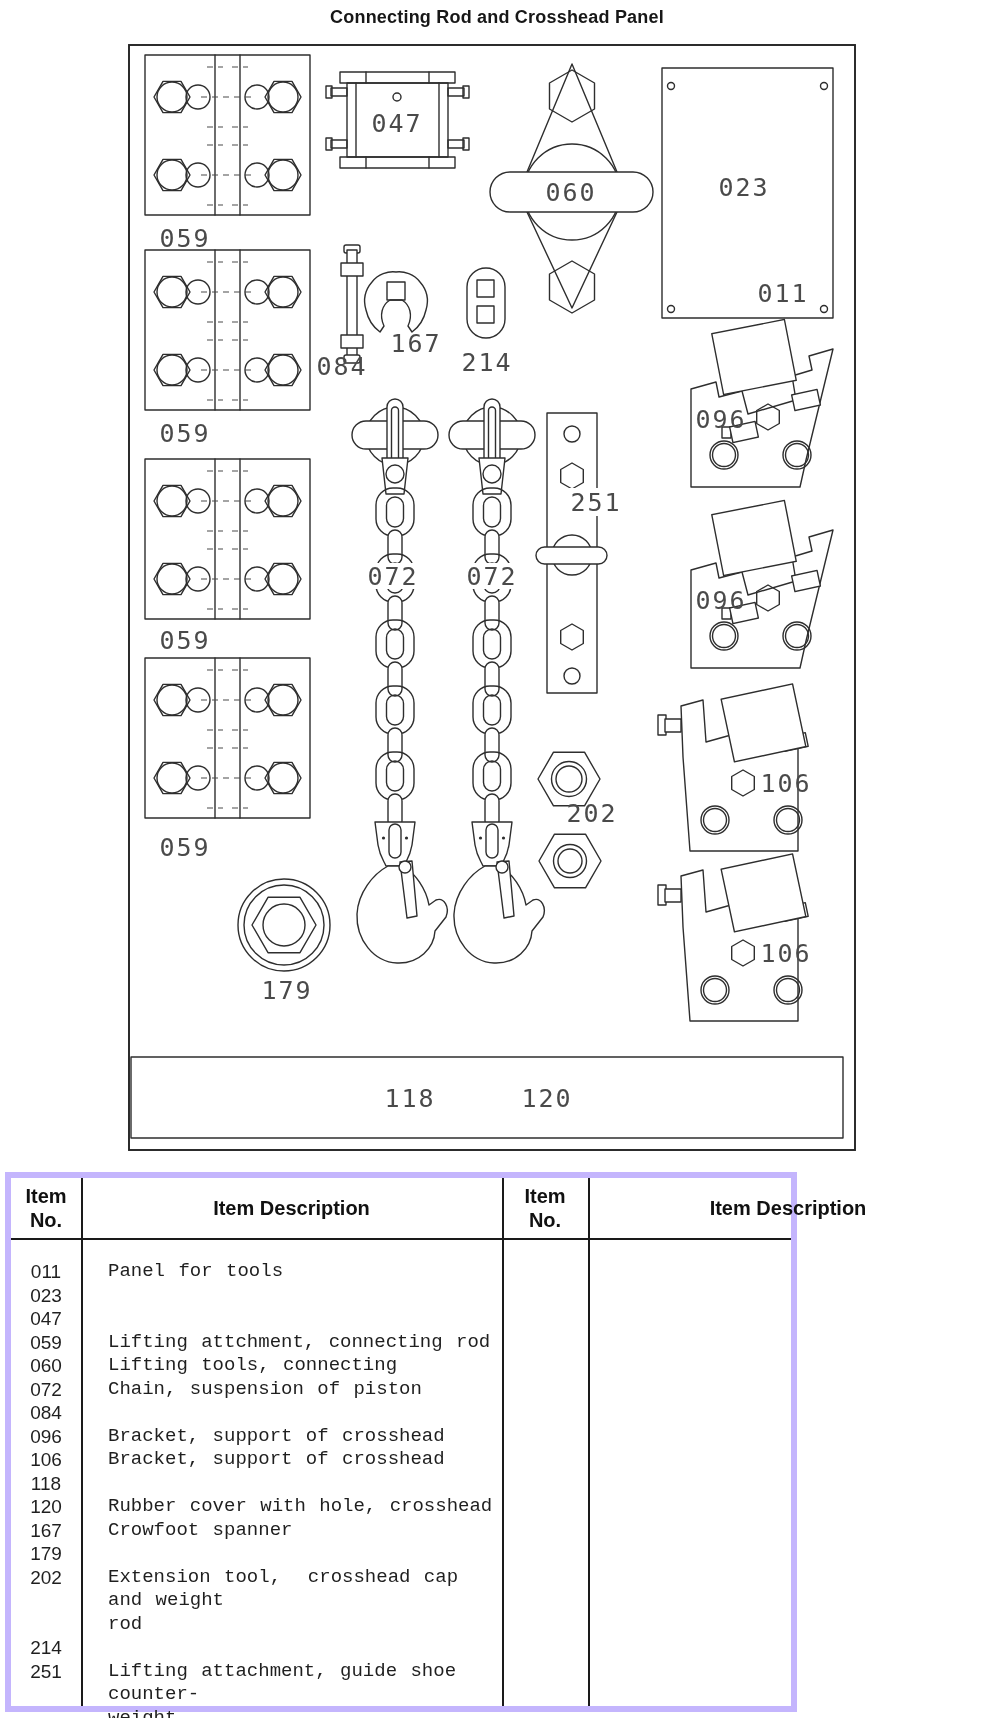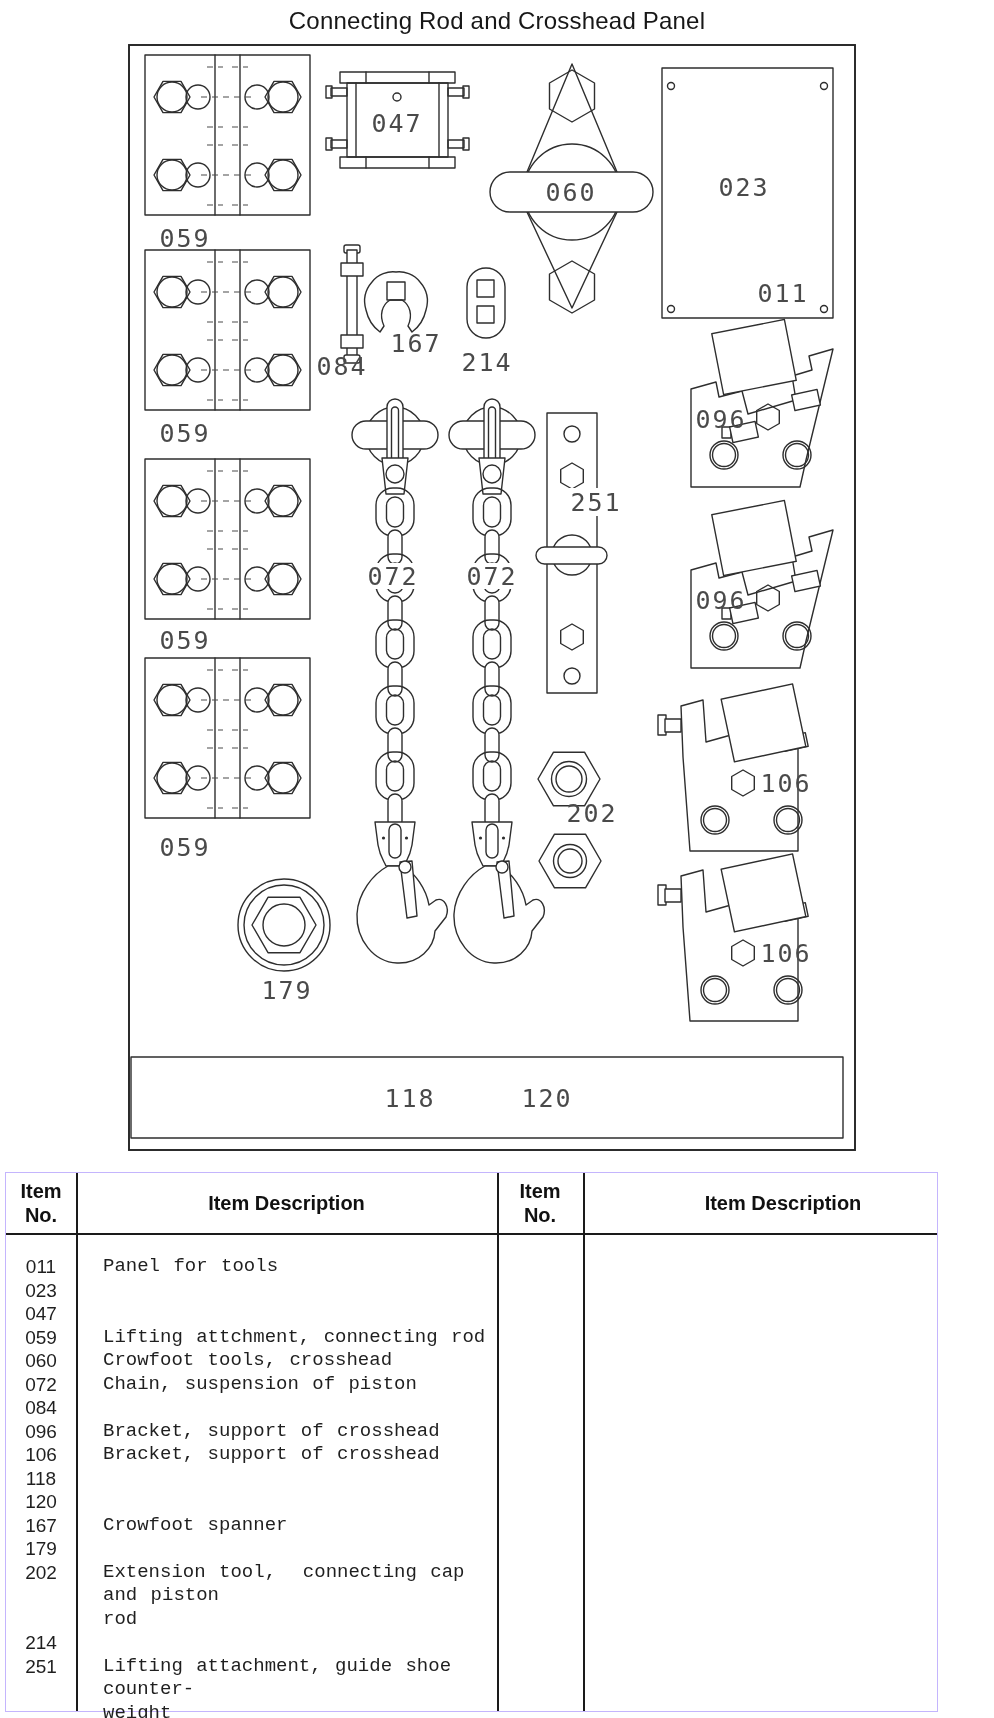--- a/index.html
+++ b/index.html
@@ -1,30 +1,30 @@
 <!DOCTYPE html>
 <html><head>
 <meta charset="utf-8">
 <style>
   html,body{margin:0;padding:0;background:#fff;}
   #page{position:relative;width:994px;height:1718px;background:#fff;overflow:hidden;
         font-family:"Liberation Sans",sans-serif;color:#1f1f1f;}
   #title{position:absolute;top:7px;left:0;width:100%;text-align:center;
-         font-size:24px;font-weight:normal;letter-spacing:0.2px;color:#171717;}
+         font-size:18px;font-weight:bold;letter-spacing:0.2px;color:#171717;}
   svg{position:absolute;top:0;left:0;}
   .ln{fill:none;stroke:#2e2e2e;stroke-width:1.4;stroke-linejoin:round;stroke-linecap:round;}
   .wh{fill:#ffffff;stroke:#2e2e2e;stroke-width:1.4;stroke-linejoin:round;stroke-linecap:round;}
   .dsh{fill:none;stroke:#4a4a4a;stroke-width:1.1;stroke-dasharray:6 5;}
   .brd{fill:none;stroke:#222;stroke-width:1.9;}
   .cad{font-family:"DejaVu Sans Mono",monospace;font-size:25px;fill:#4a4a4a;
        letter-spacing:2px;text-anchor:middle;}
   .lblbg{fill:#ffffff;stroke:none;}
   
-  #table{position:absolute;left:5px;top:1172px;width:933px;height:540px;
-         border:1px solid #c4b5fd;box-sizing:border-box;background:#fff;}
+  #table{position:absolute;left:5px;top:1172px;width:792px;height:540px;
+         border:6px solid #c4b5fd;box-sizing:border-box;background:#fff;}
   .vline{position:absolute;top:0;height:100%;width:1.6px;background:#1a1a1a;}
   .hline{position:absolute;left:0;top:60px;width:100%;height:1.6px;background:#1a1a1a;}
   .hcell{position:absolute;top:0;height:60px;display:flex;align-items:center;
          justify-content:center;font-weight:bold;font-size:20px;line-height:1.2;
          text-align:center;white-space:pre-line;color:#111;}
   #tbody{position:absolute;left:0;top:62px;width:100%;padding-top:20px;}
   .trow{display:flex;align-items:flex-start;line-height:23.5px;font-size:19px;word-spacing:2px;}
   .tno{width:70px;flex:none;text-align:center;}
   .tdesc{margin-left:27px;width:389px;white-space:pre-wrap;font-family:Liberation Mono, monospace;}
 </style>
@@ -288,21 +288,21 @@
         </div>
       <div class="trow">
           <div class="tno">047</div>
         </div>
       <div class="trow">
           <div class="tno">059</div>
           <div class="tdesc">Lifting attchment, connecting rod</div>
         </div>
       <div class="trow">
           <div class="tno">060</div>
-          <div class="tdesc">Crowfoot tools, crosshead</div>
+          <div class="tdesc">Lifting tools, connecting</div>
         </div>
       <div class="trow">
           <div class="tno">072</div>
           <div class="tdesc">Chain, suspension of piston</div>
         </div>
       <div class="trow">
           <div class="tno">084</div>
         </div>
       <div class="trow">
           <div class="tno">096</div>
@@ -310,31 +310,32 @@
         </div>
       <div class="trow">
           <div class="tno">106</div>
           <div class="tdesc">Bracket, support of crosshead</div>
         </div>
       <div class="trow">
           <div class="tno">118</div>
         </div>
       <div class="trow">
           <div class="tno">120</div>
+          <div class="tdesc">Rubber cover with hole, crosshead</div>
         </div>
       <div class="trow">
           <div class="tno">167</div>
           <div class="tdesc">Crowfoot spanner</div>
         </div>
       <div class="trow">
           <div class="tno">179</div>
         </div>
       <div class="trow">
           <div class="tno">202</div>
-          <div class="tdesc">Extension tool,  connecting cap and piston
+          <div class="tdesc">Extension tool,  crosshead cap and weight
 rod</div>
         </div>
       <div class="trow">
           <div class="tno">214</div>
         </div>
       <div class="trow">
           <div class="tno">251</div>
           <div class="tdesc">Lifting attachment, guide shoe counter-
 weight</div>
         </div>

